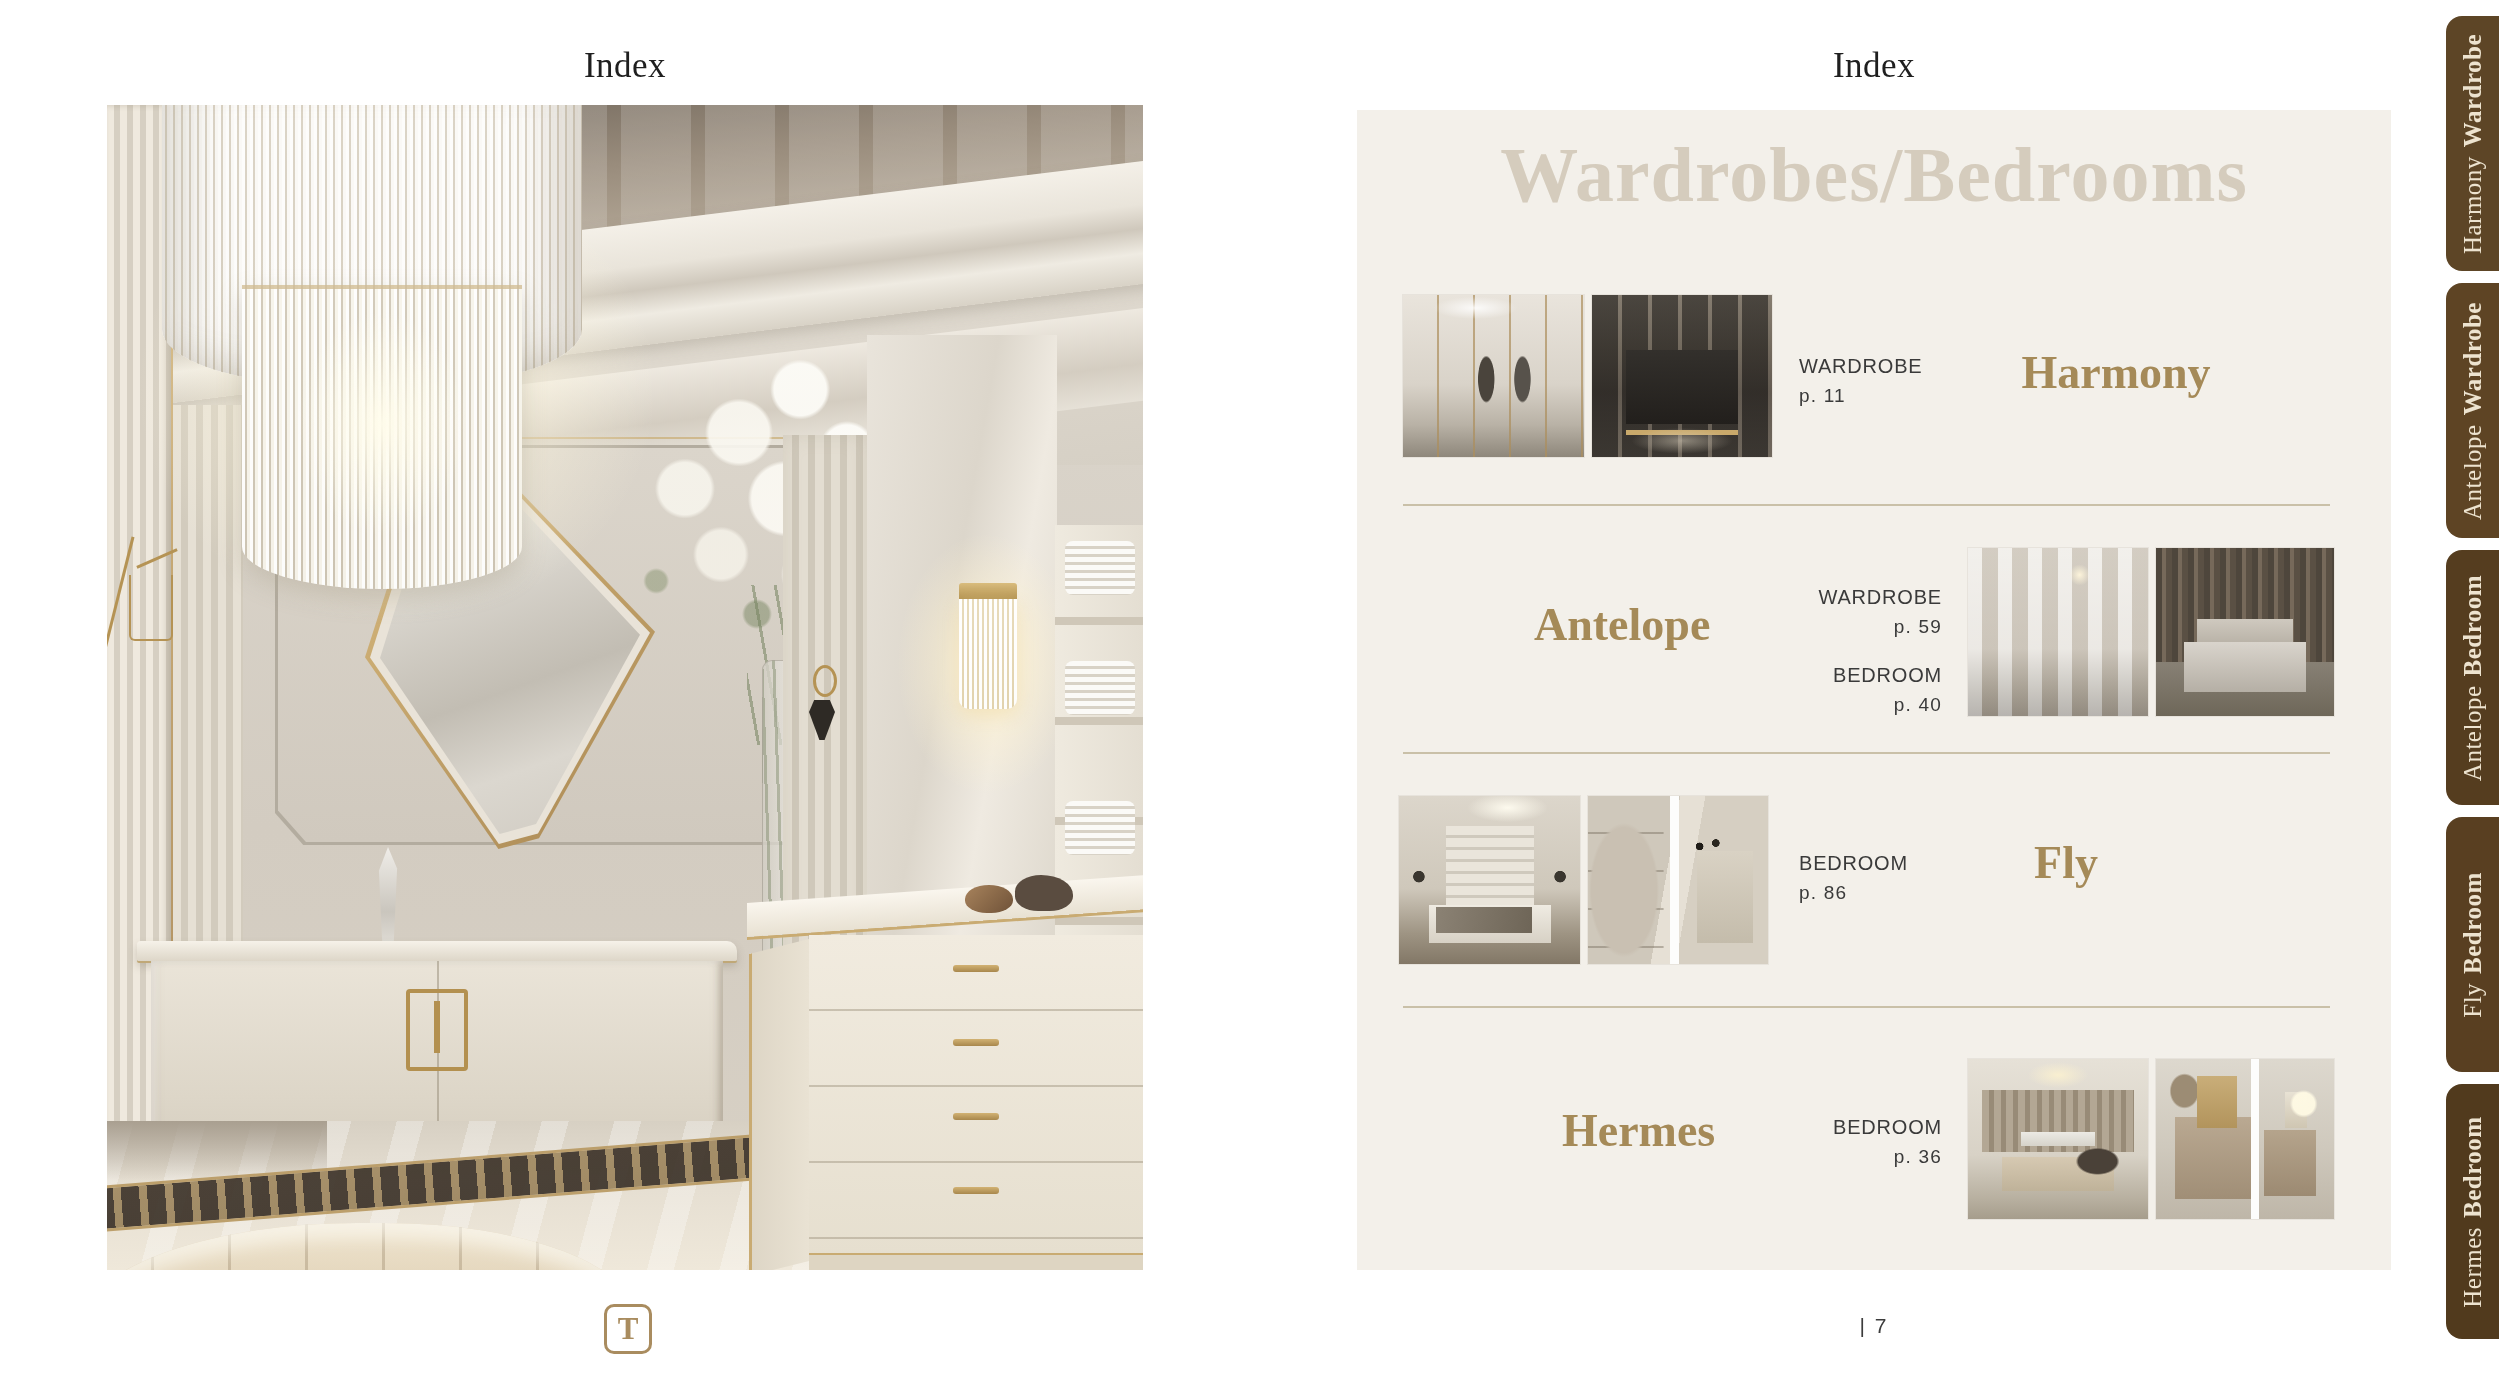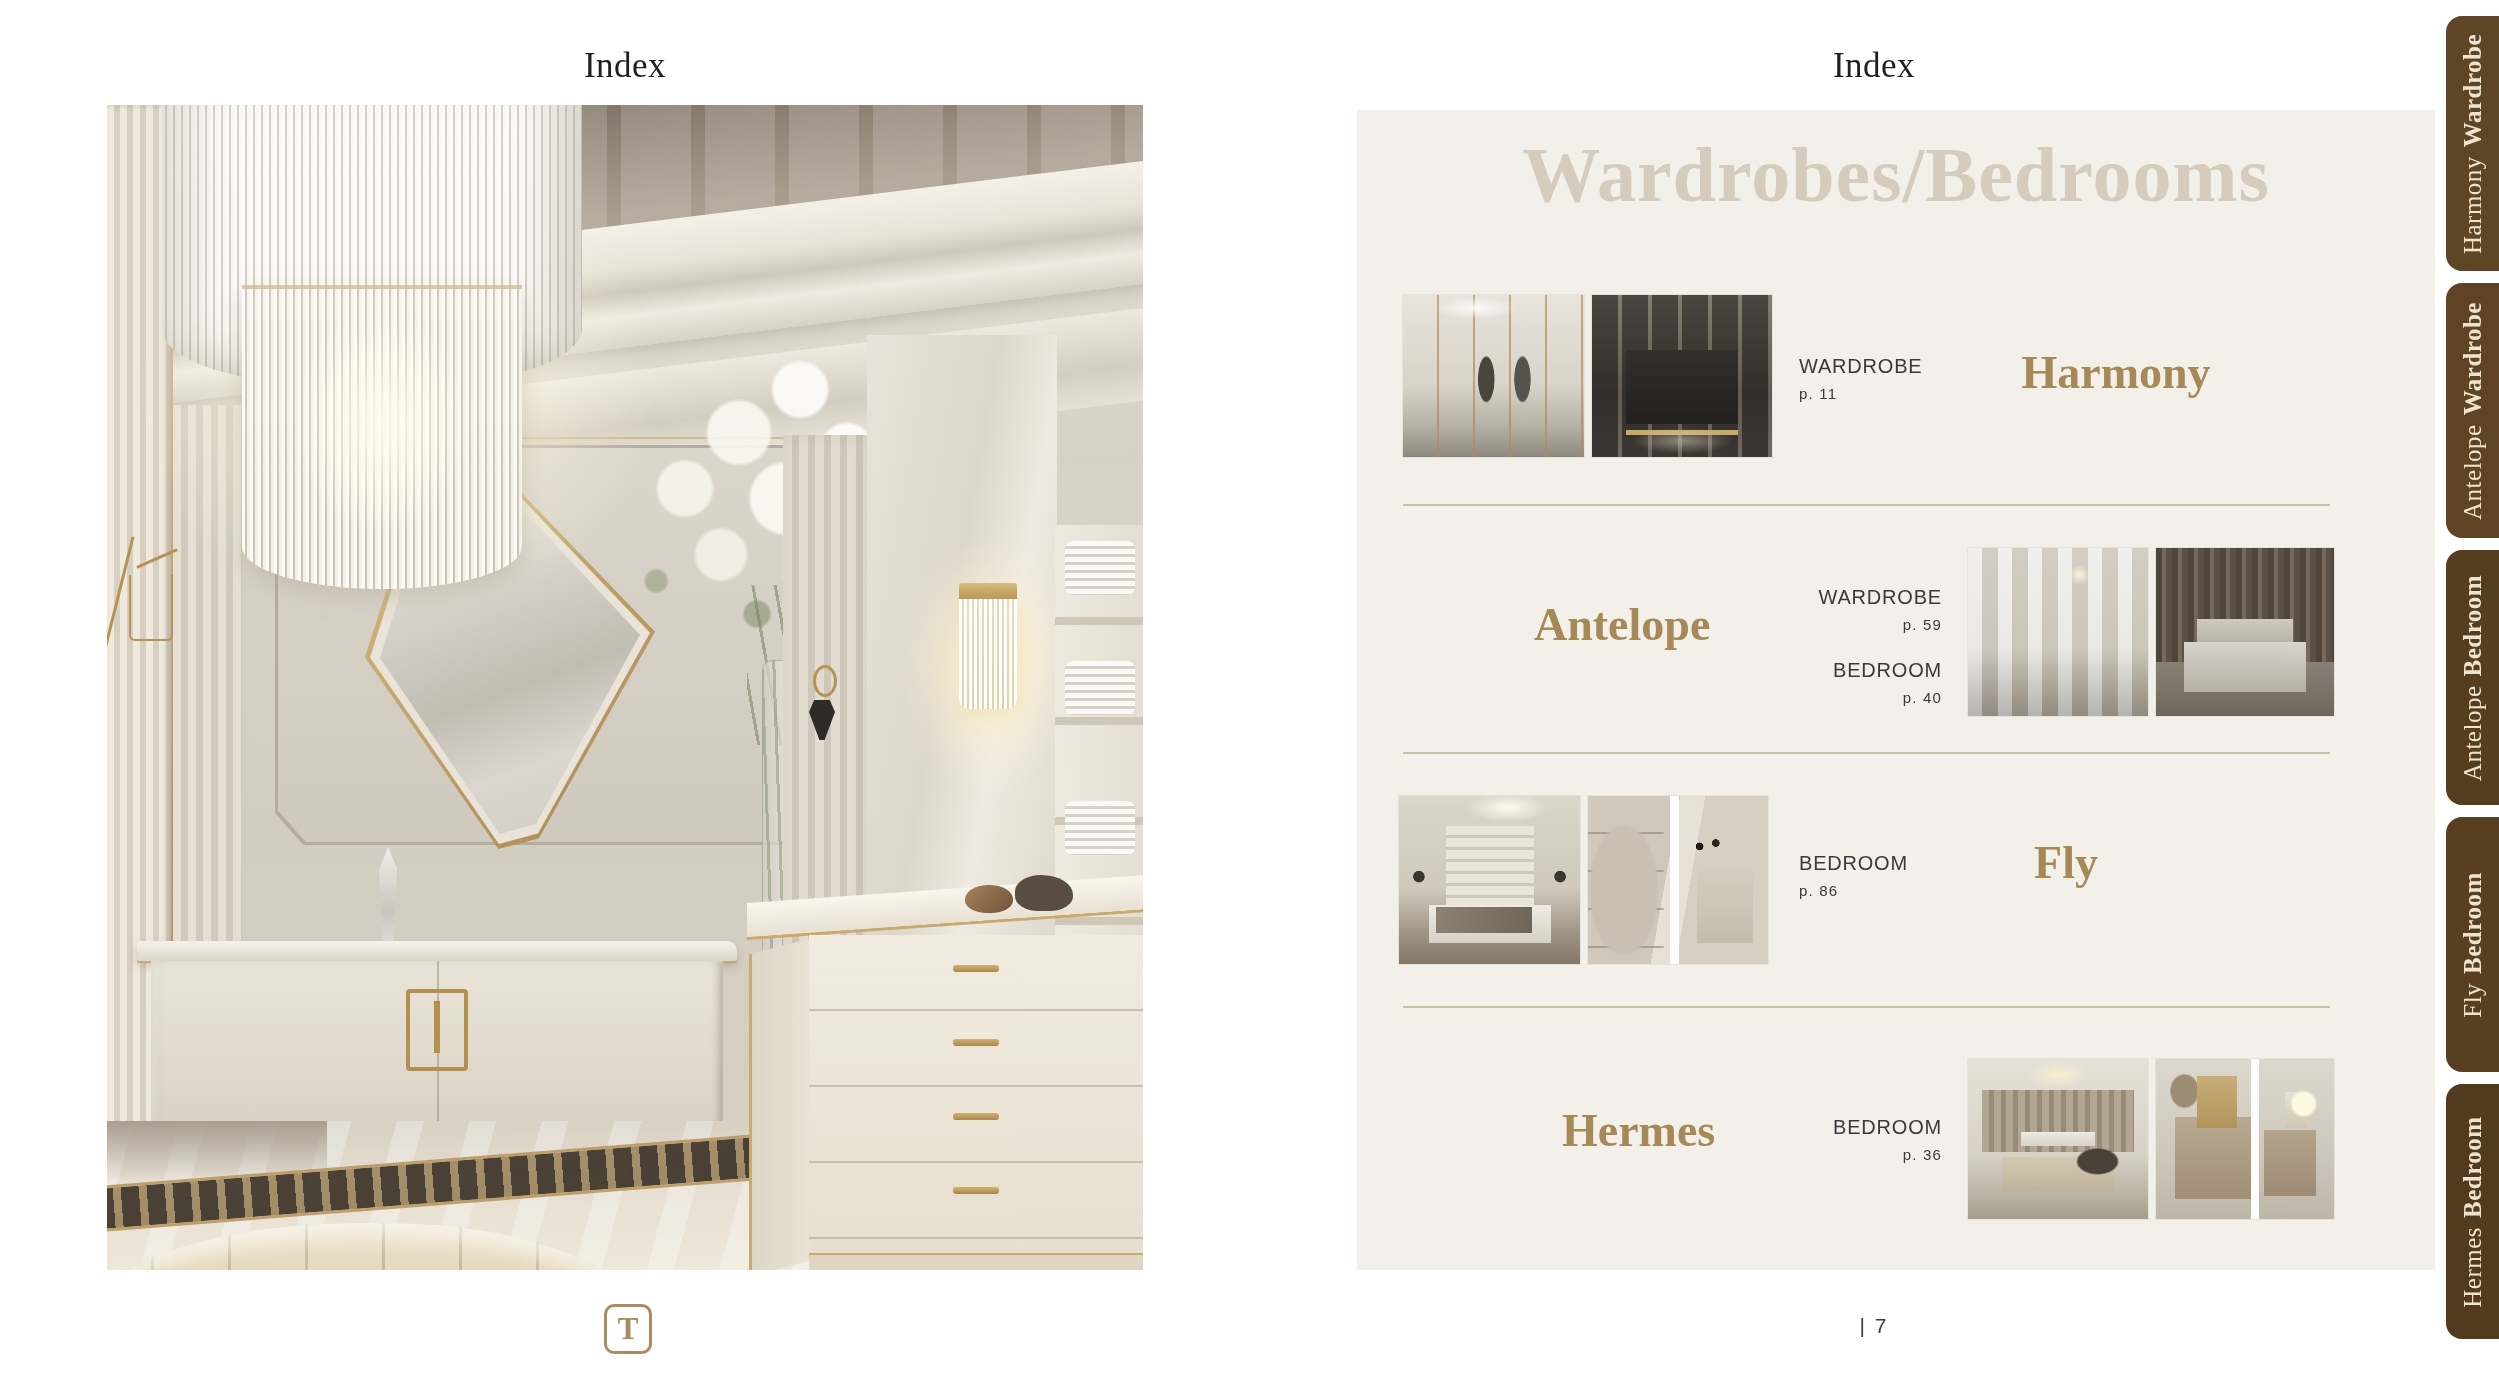--- a/index.html
+++ b/index.html
@@ -10,31 +10,31 @@
   .index-header{position:absolute;top:46px;font-size:35px;letter-spacing:.5px;color:#1f1f1f;text-align:center;}
   #left-index{left:107px;width:1036px;}
   #right-index{left:1357px;width:1034px;}
   #footer-logo{position:absolute;left:604px;top:1304px;width:42px;height:44px;border:3px solid #a98c5f;
       border-radius:10px;display:flex;align-items:center;justify-content:center;
       font-size:31px;font-weight:700;color:#a98c5f;}
   #page-number{position:absolute;left:1357px;top:1314px;width:1034px;text-align:center;
       font-family:"Liberation Sans", sans-serif;font-size:21px;color:#3c3c3c;letter-spacing:2px;}
 
   
-  #panel{position:absolute;left:1357px;top:110px;width:1034px;height:1160px;background:#f3f0ea;padding-left:44px;}
+  #panel{position:absolute;left:1357px;top:110px;width:1034px;height:1160px;background:#f3f0ea;}
   #panel-title{position:absolute;top:26px;left:0;width:100%;text-align:center;
       font-weight:700;font-size:78px;line-height:1;color:#d5ccbd;letter-spacing:1px;}
   .divider{position:absolute;left:46px;width:927px;height:2px;background:#c9c0a8;}
   .series-name{position:absolute;font-weight:700;font-size:46px;color:#a58a58;line-height:1;}
   .entry-block{position:absolute;font-family:"Liberation Sans", sans-serif;color:#3a3a3a;}
   .entry-block.right{text-align:right;}
   .entry{display:block;}
   .entry + .entry{margin-top:26px;}
   .cat{font-size:20px;letter-spacing:.8px;}
-  .pg{font-size:15px;margin-top:7px;letter-spacing:1.2px;}
+  .pg{font-size:19px;margin-top:7px;letter-spacing:1.2px;}
 
   
   .thumb{position:absolute;box-shadow:0 0 0 1px rgba(90,80,60,.08);}
   .t-harmony1{background:
     radial-gradient(ellipse 60px 16px at 40% 8%, rgba(255,255,255,.85), transparent 70%),
     radial-gradient(ellipse 13px 36px at 46% 52%, #4a443c 0 60%, transparent 66%),
     radial-gradient(ellipse 13px 36px at 66% 52%, #57524b 0 60%, transparent 66%),
     repeating-linear-gradient(90deg, transparent 0 34px, rgba(172,142,92,.7) 34px 36px),
     linear-gradient(180deg,#e9e4dc 0%,#d9d3c9 55%,#b9b2a6 80%,#8e877b 100%);}
   .t-harmony2{background:

